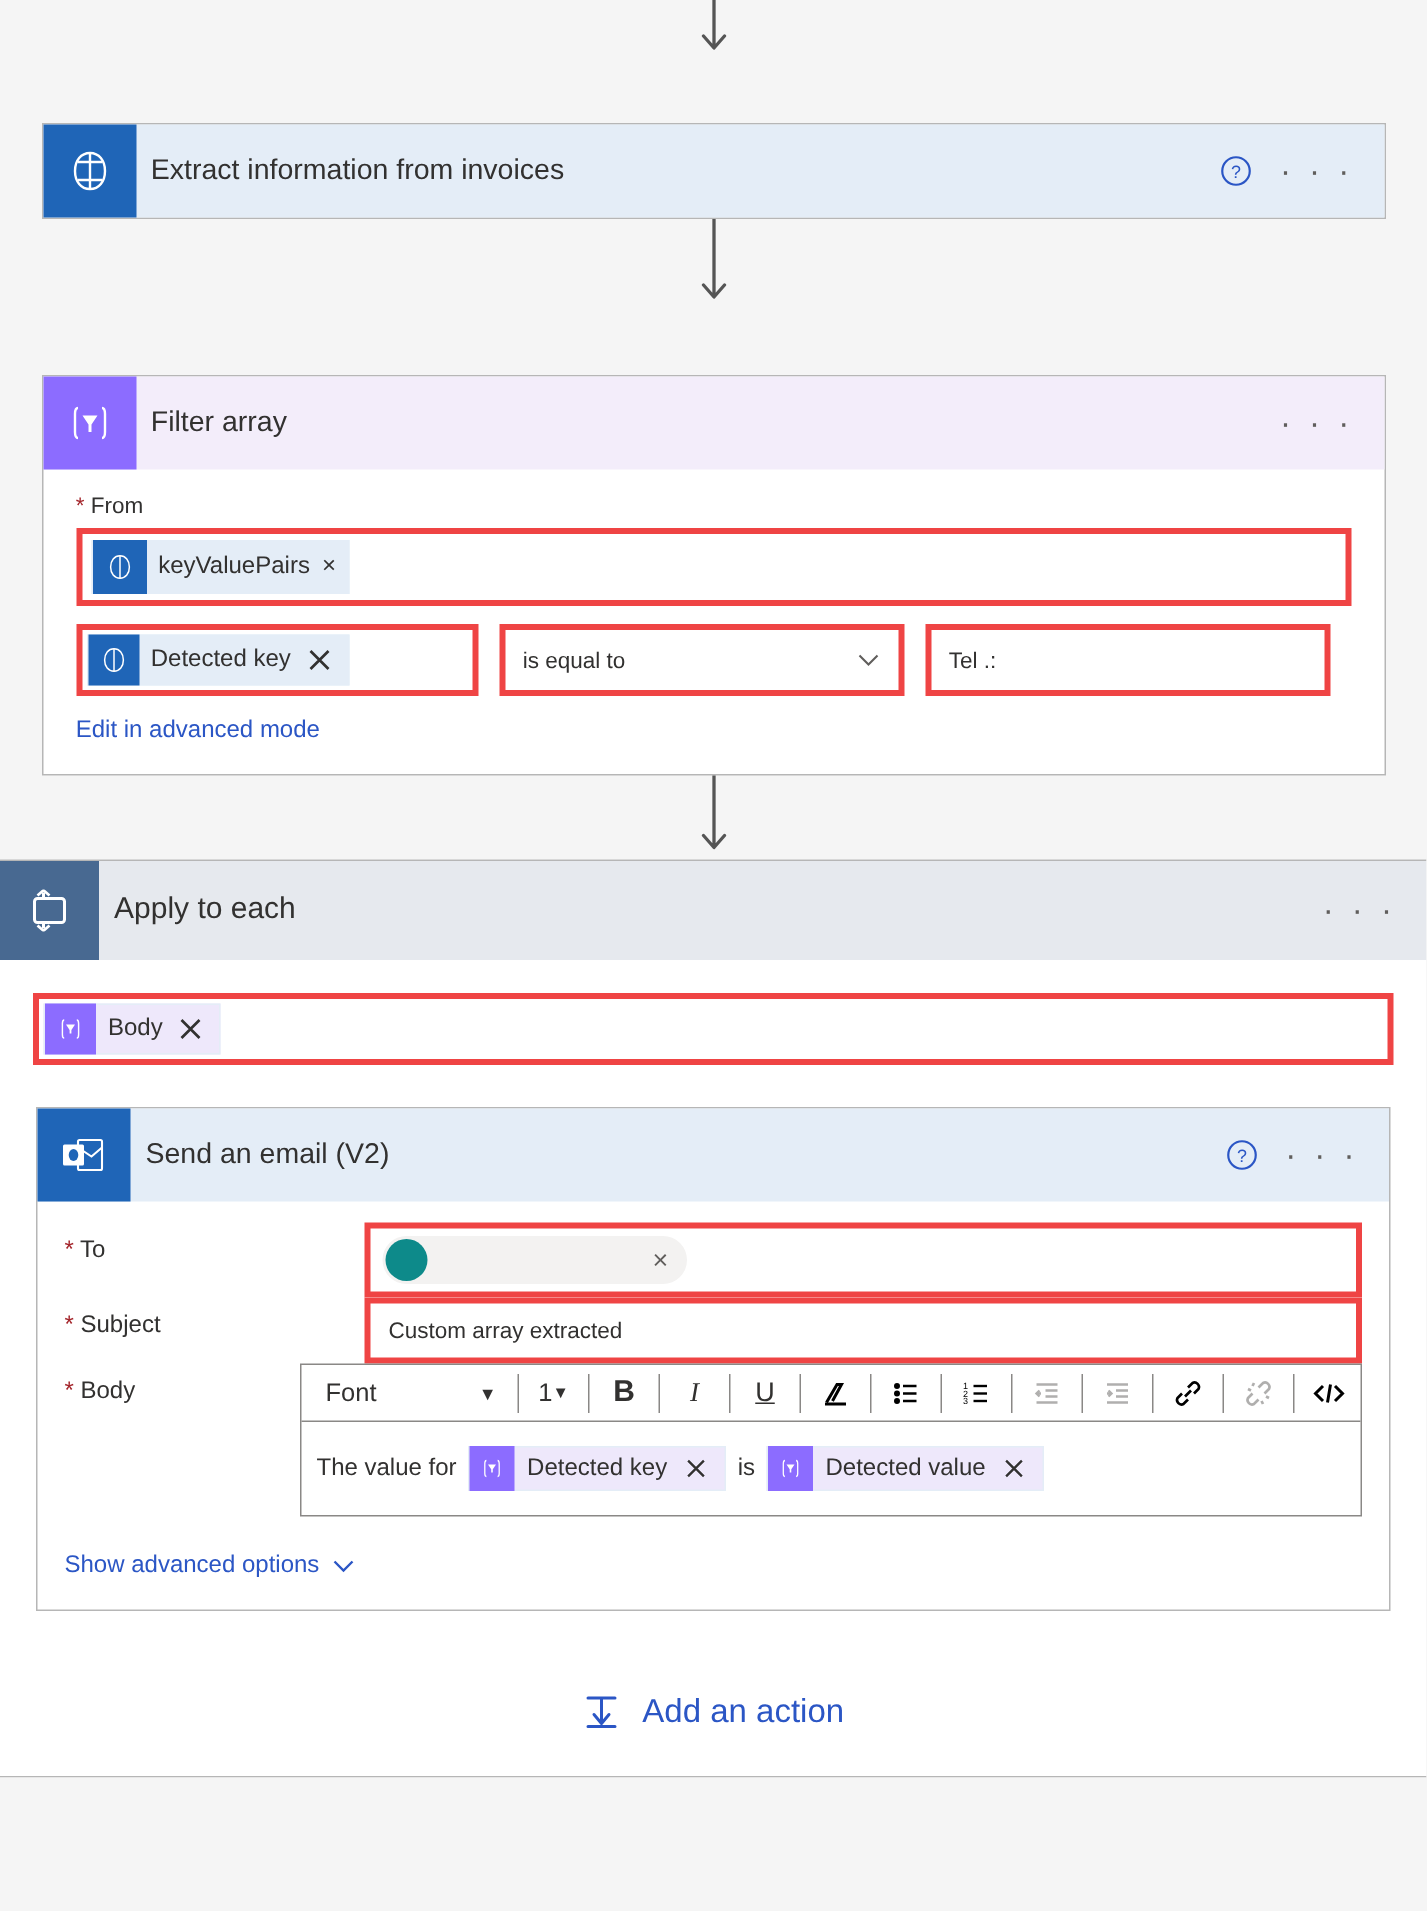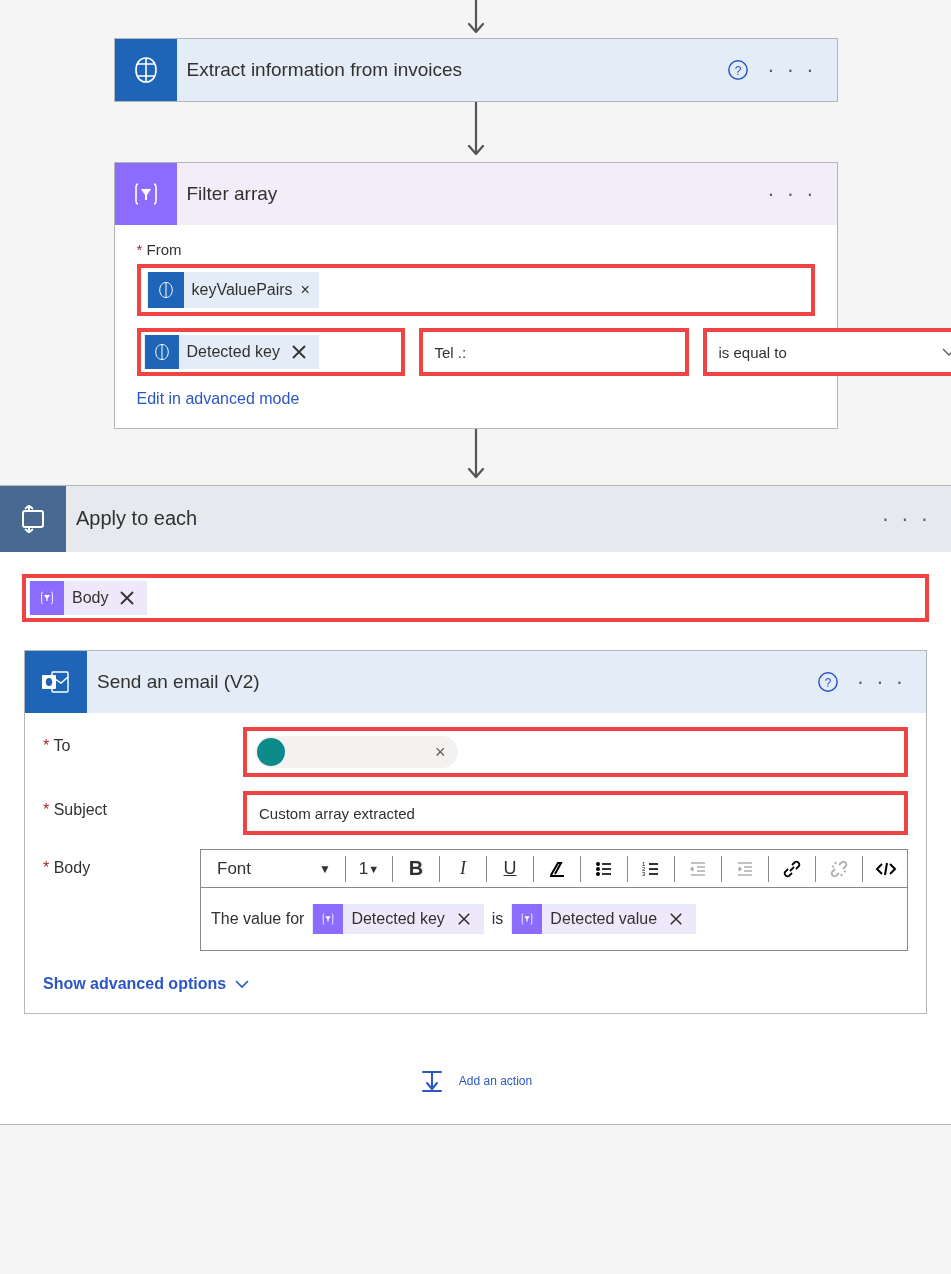--- a/index.html
+++ b/index.html
@@ -13,21 +13,21 @@
   }
   .canvas { padding: 0; }
   .arrow-wrap { display:flex; justify-content:center; }
   .arrow { width: 20px; height: 38px; }
 
   .card {
     background: #fff;
     border: 1px solid #b6b6b6;
     margin: 0 auto;
   }
-  .w-inner { width: 724px; }
+  .w-inner { width: 896px; margin-top: 44px; }
   .w-full  { width: 951px; }
 
   .card-header {
     display: flex; align-items: center;
     height: 62px;
     border-bottom: 1px solid rgba(0,0,0,0);
   }
   .hdr-icon {
     width: 62px; height: 62px;
     display:flex; align-items:center; justify-content:center;
@@ -85,21 +85,21 @@
   .filter-left  { width:268px; }
   .filter-mid   { width:270px; justify-content:space-between; padding:0 12px; }
   .filter-right { width:270px; padding:0 12px; }
 
   .link { color:#2b56c5; font-size:16px; cursor:pointer; margin-top:14px; display:inline-flex; align-items:center; gap:8px; }
 
   
   .hdr-apply .hdr-title { font-size:20px; }
 
   
-  .row { display:flex; align-items:flex-start; margin-top:14px; }
+  .row { display:flex; align-items:flex-start; }
   .row:first-child { margin-top:0; }
   .row .rlabel { width:200px; padding-top:10px; font-size:16px; }
 
   .to-chip {
     display:inline-flex; align-items:center; gap:10px;
     background:#f3f2f1; border-radius:18px; height:32px;
     padding:0 12px 0 2px;
   }
   .avatar { width:28px; height:28px; border-radius:50%; background:#0d8a8a; }
   .to-chip .tk-x { font-size:18px; color:#605e5c; }
@@ -124,21 +124,21 @@
   .rte-toolbar .faded { color:#b0afae; }
   .rte-body { padding:16px 10px; display:flex; align-items:center; flex-wrap:wrap; gap:8px; font-size:16px; }
   .rte-body .txt { }
 
   .x-big {
     width:22px; height:22px; display:inline-flex; align-items:center; justify-content:center;
   }
 
   .add-action {
     display:flex; align-items:center; justify-content:center; gap:14px;
-    color:#2b56c5; font-size:12px; cursor:pointer;
+    color:#2b56c5; font-size:22px; cursor:pointer;
     padding: 54px 0 30px;
   }
 </style>
 </head>
 <body>
 
 <div class="canvas">
 
   <div class="arrow-wrap">
     <svg class="arrow" viewBox="0 0 20 38">
@@ -217,28 +217,28 @@
                 </svg>
               </span>
             <span class="tk-text">Detected key</span>
             <span class="x-big">
                 <svg width="16" height="16" viewBox="0 0 16 16">
                   <path d="M2 2 L14 14 M14 2 L2 14" stroke="#323130" stroke-width="1.8"></path>
                 </svg>
               </span>
           </span>
         </div>
-        <div class="inputbox filter-right">
-          <span>Tel .:</span>
-        </div>
         <div class="inputbox filter-mid">
           <span>is equal to</span>
           <svg width="16" height="16" viewBox="0 0 16 16">
               <path d="M2 5 L8 11 L14 5" stroke="#605e5c" stroke-width="1.4" fill="none"></path>
             </svg>
+        </div>
+        <div class="inputbox filter-right">
+          <span>Tel .:</span>
         </div>
       </div>
 
       <div class="link">
         <span>Edit in advanced mode</span>
       </div>
     </div>
   </div>
 
   <div class="arrow-wrap">
@@ -442,21 +442,21 @@
                   <span class="x-big">
                       <svg width="14" height="14" viewBox="0 0 16 16">
                         <path d="M2 2 L14 14 M14 2 L2 14" stroke="#323130" stroke-width="1.8"></path>
                       </svg>
                     </span>
                 </span>
               </div>
             </div>
           </div>
 
-          <div class="link" style="margin-top:24px;font-weight:bold;">
+          <div class="link" style="margin-top:24px;">
             <span>Show advanced options</span>
             <svg width="16" height="16" viewBox="0 0 16 16">
                 <path d="M2 5 L8 11 L14 5" stroke="#2b56c5" stroke-width="1.6" fill="none"></path>
               </svg>
           </div>
         </div>
       </div>
     </div>
 
     <div class="add-action">

